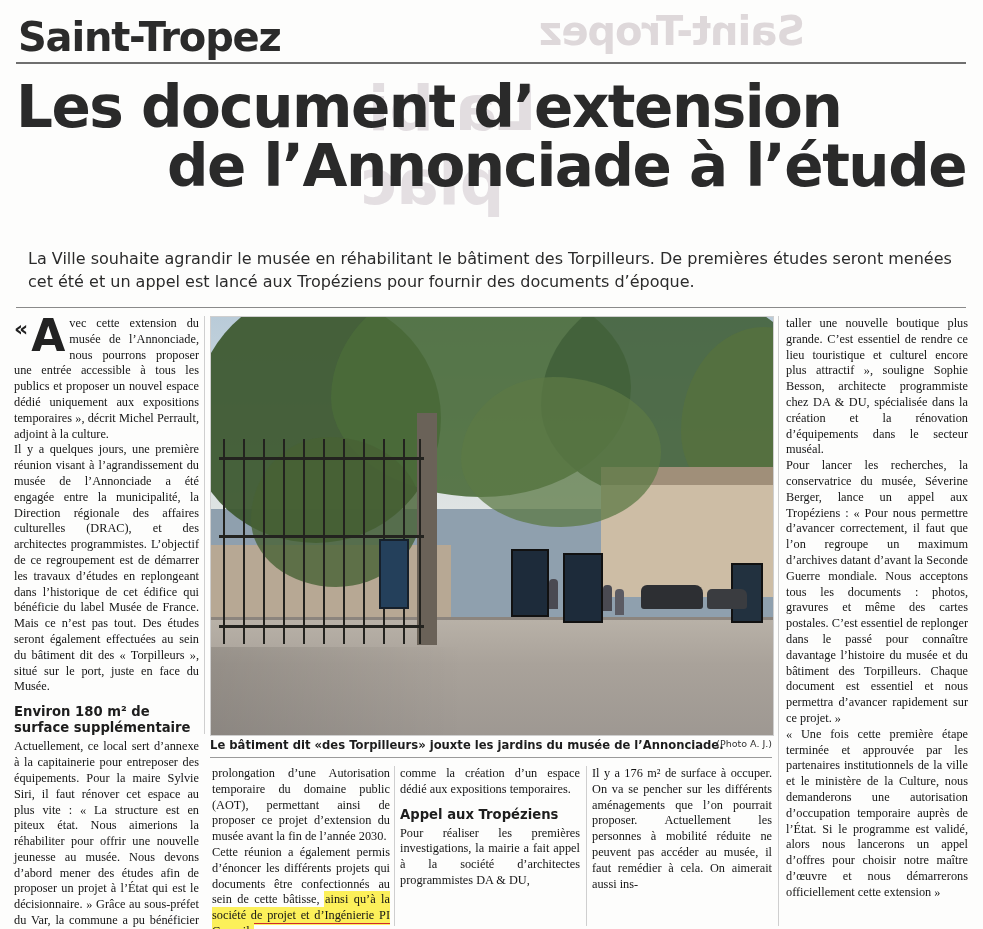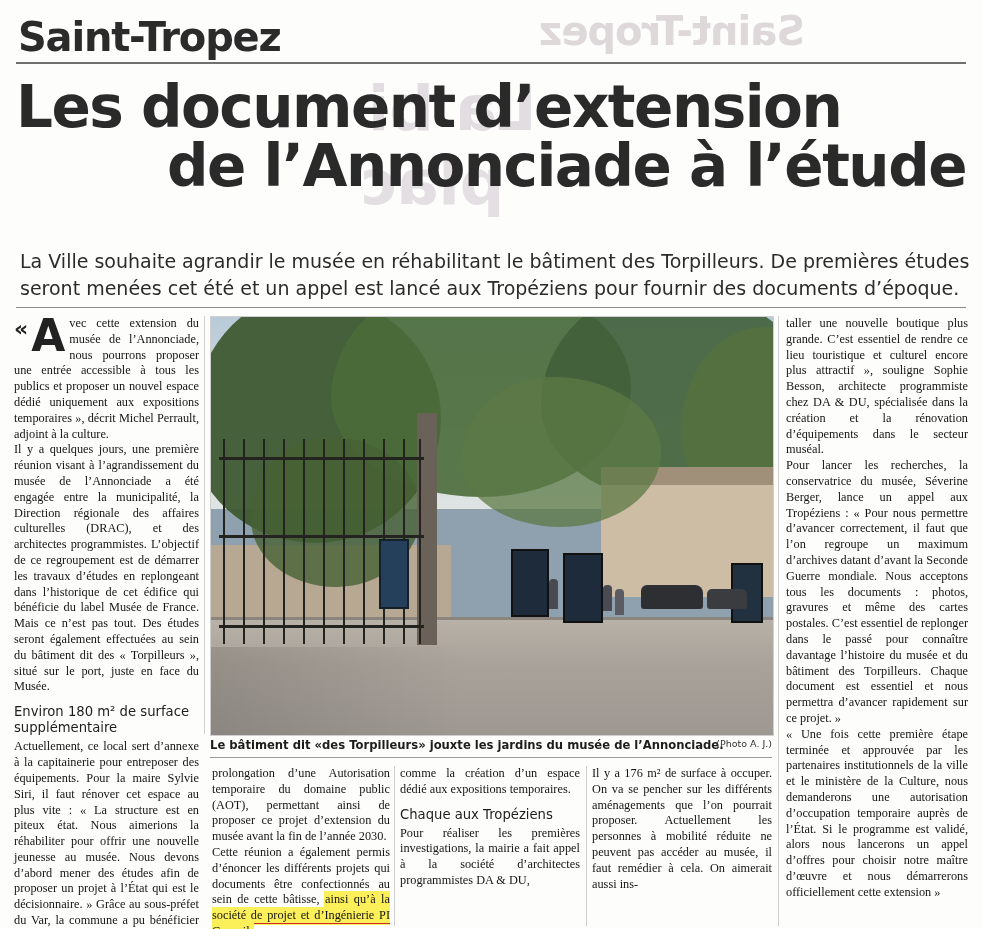--- a/index.html
+++ b/index.html
@@ -88,25 +88,25 @@
     line-height: 1.02;
     letter-spacing: -1.5px;
     color: #2a2a2a;
     z-index: 3;
   }
   .headline .l1 { display: block; }
   .headline .l2 { display: block; text-align: right; }
 
   .standfirst {
     position: absolute;
-    left: 20px;
+    left: 28px;
     top: 248px;
     width: 950px;
     font-family: "DejaVu Sans", sans-serif;
-    font-size: 19px;
+    font-size: 16px;
     line-height: 1.42;
     color: #2b2b2b;
     z-index: 3;
   }
 
   .rule-mid {
     position: absolute;
     top: 307px;
     left: 16px;
     width: 950px;
@@ -153,21 +153,21 @@
     font-family: "DejaVu Sans", sans-serif;
     font-weight: 700;
     font-size: 44px;
     line-height: 0.82;
     padding: 2px 4px 0 0;
     color: #222;
   }
 
   .subhead {
     font-family: "DejaVu Sans", sans-serif;
-    font-weight: 400;
+    font-weight: 700;
     font-size: 13.2px;
     line-height: 1.22;
     color: #1d1d1d;
     margin: 9px 0 3px 0;
     text-align: left;
   }
 
   .hl {
     background: #fcf05a;
     box-shadow: 0 0 0 1px #fcf05a;
@@ -387,21 +387,21 @@
 
   <div class="col" id="col2">
     <p>prolongation d’une Autorisation temporaire du domaine public (AOT), permettant ainsi de proposer ce projet d’extension du musée avant la fin de l’année 2030.</p>
     <p>
       <span>Cette réunion a également permis d’énoncer les différents projets qui documents être confectionnés au sein de cette bâtisse, </span><span class="hl ul-red">ainsi qu’à la société de projet et d’Ingénierie PI Conseil.</span>
     </p>
   </div>
 
   <div class="col" id="col3">
     <p>comme la création d’un espace dédié aux expositions temporaires.</p>
-    <div class="subhead">Chaque aux Tropéziens</div>
+    <div class="subhead">Appel aux Tropéziens</div>
     <p>Pour réaliser les premières investigations, la mairie a fait appel à la société d’architectes programmistes DA &amp; DU,</p>
   </div>
 
   <div class="col" id="col4">
     <p class="it">Il y a 176 m² de surface à occuper. On va se pencher sur les différents aménagements que l’on pourrait proposer. Actuellement les personnes à mobilité réduite ne peuvent pas accéder au musée, il faut remédier à cela. On aimerait aussi ins-</p>
   </div>
 
   <div class="col" id="col5">
     <p>
       <span class="it">taller une nouvelle boutique plus grande. C’est essentiel de rendre ce lieu touristique et culturel encore plus attractif »</span><span>, souligne Sophie Besson, architecte programmiste chez DA &amp; DU, spécialisée dans la création et la rénovation d’équipements dans le secteur muséal.</span>

